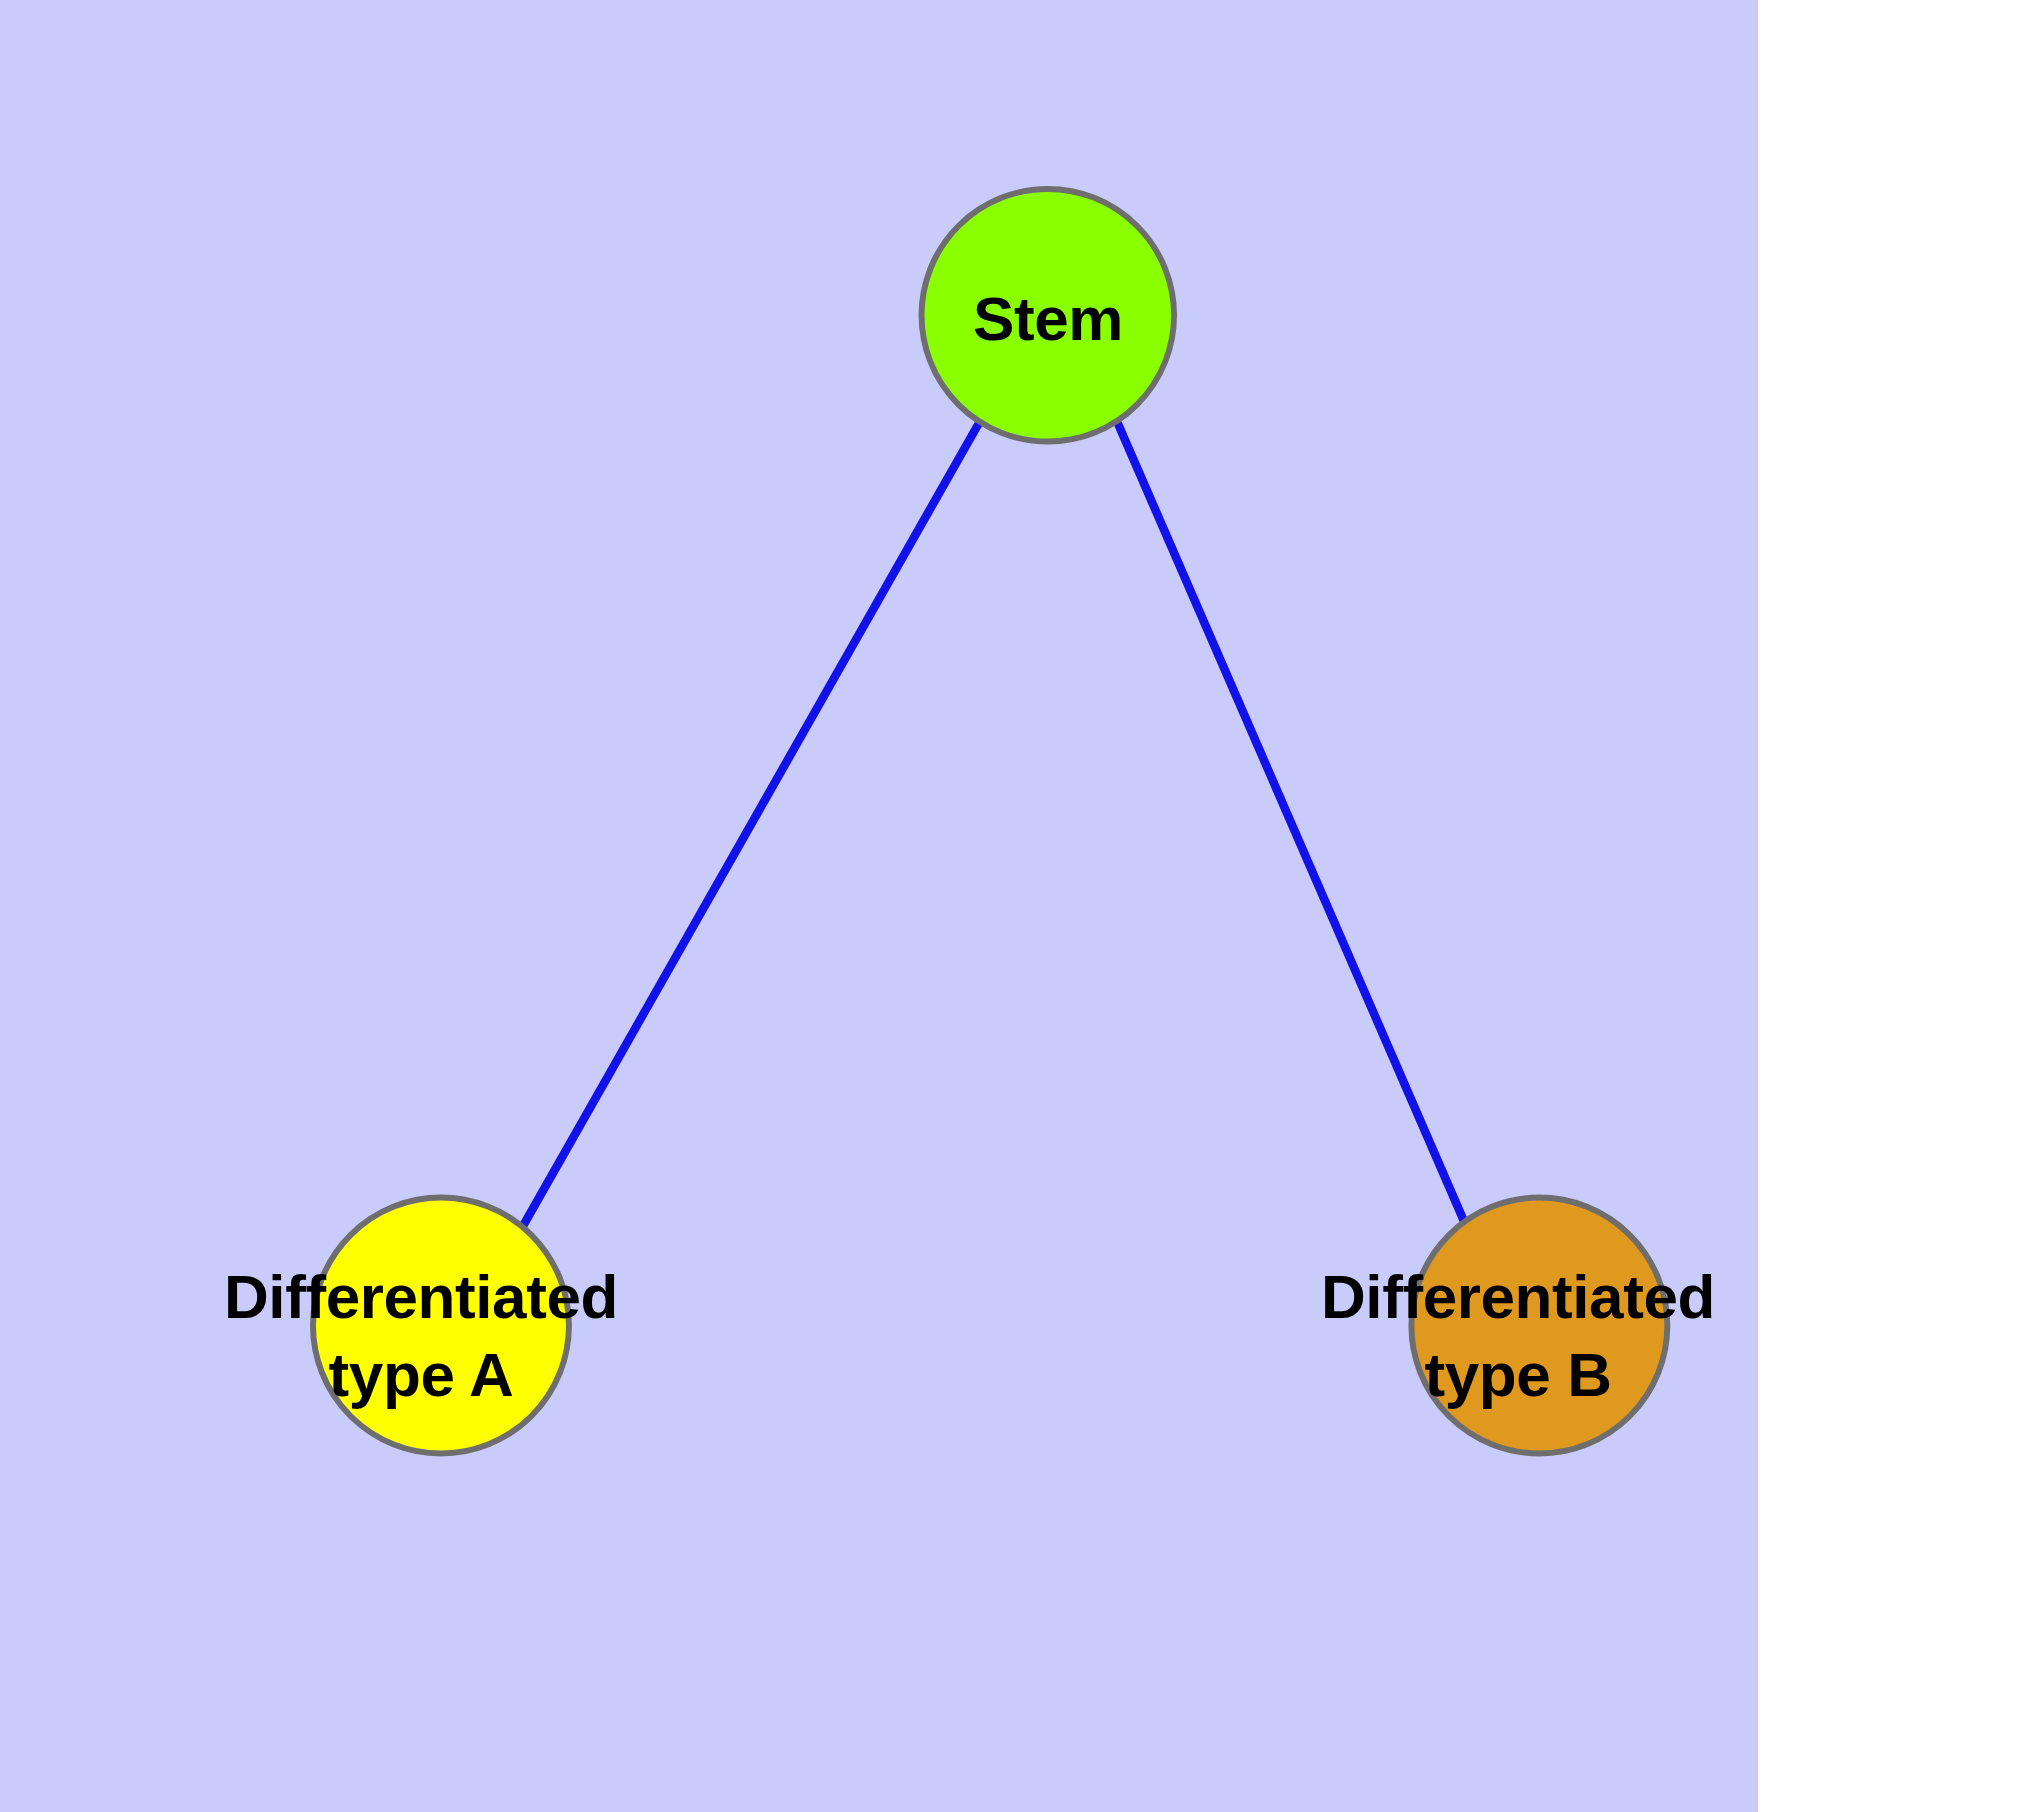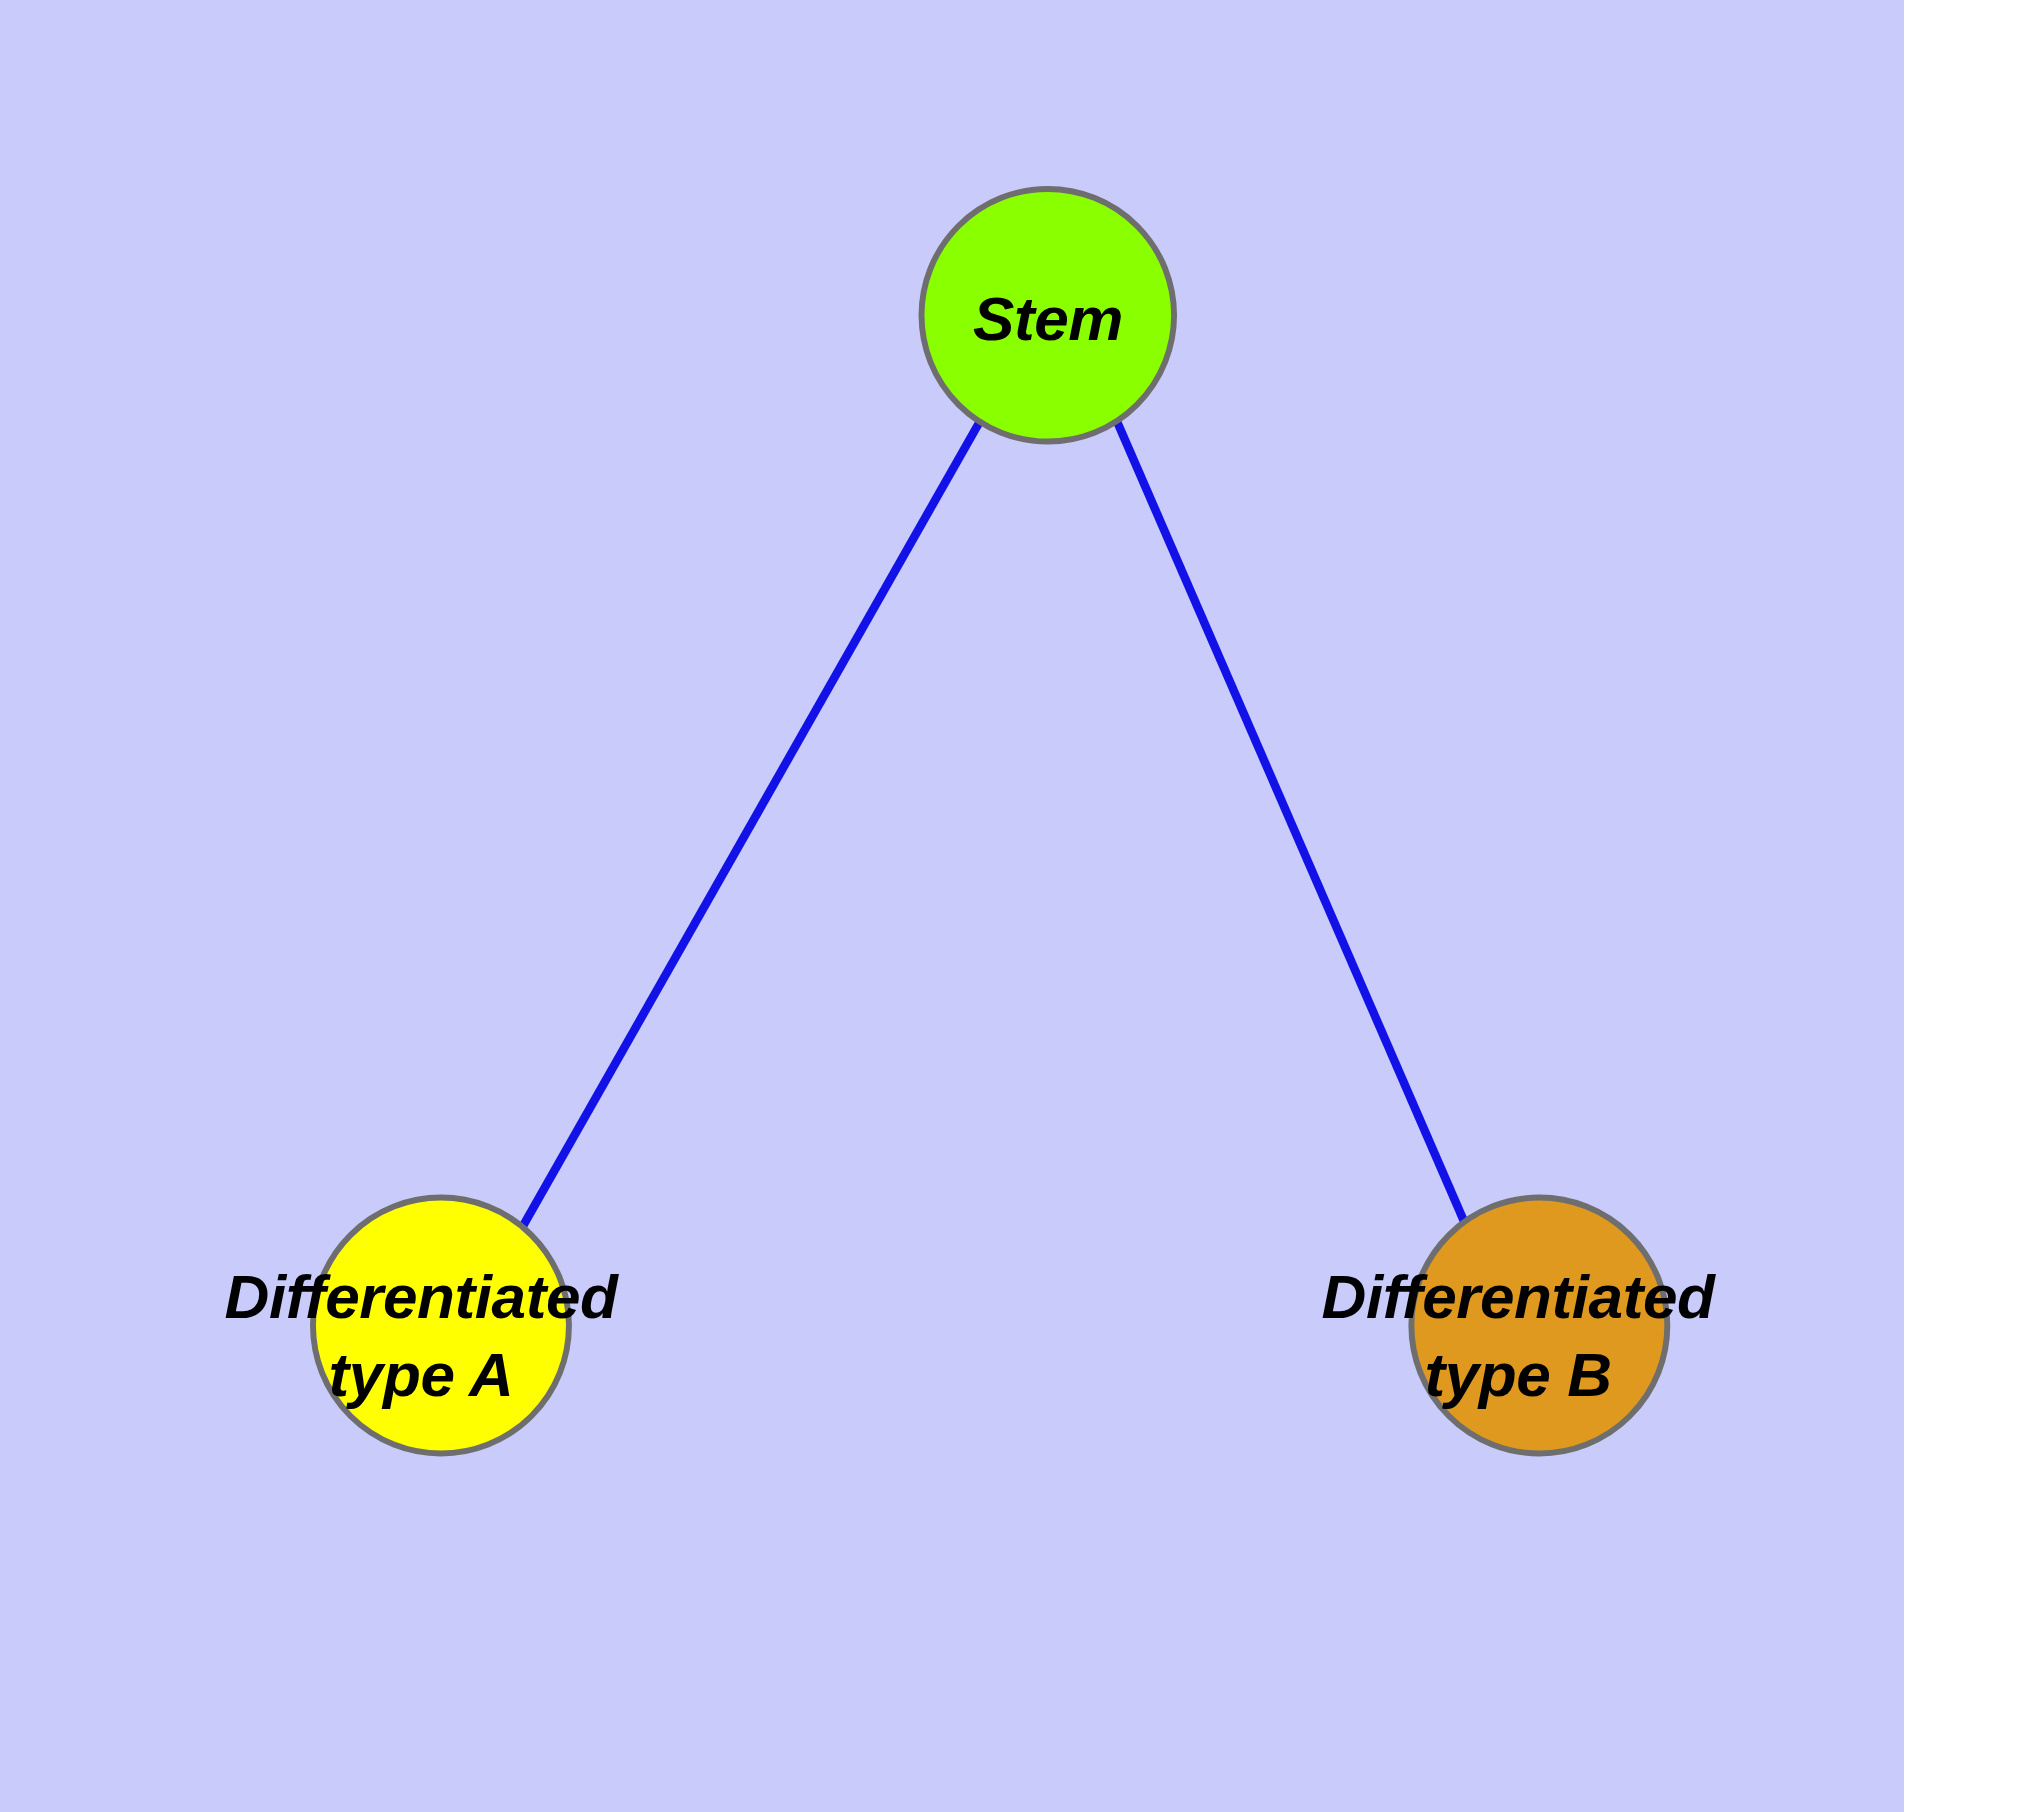--- a/index.html
+++ b/index.html
@@ -40,21 +40,21 @@
     text-align: center;
     white-space: pre;
     transform: translate(-50%, -50%);
     pointer-events: none;
     -webkit-font-smoothing: antialiased;
   }
 </style>
 </head>
 <body>
 
-<div id="stage" style="width: 1904px; height: 1812px; font-style: italic;">
+<div id="stage" style="width: 1758px; height: 1812px;">
 
   <div id="canvas-bg" style="width: 2021px; height: 1812px; background: rgb(201, 203, 250);"></div>
 
   <svg id="graph-svg" viewBox="0 0 2384 2138" xmlns="http://www.w3.org/2000/svg">
     <g id="edge-layer">
       <line x1="1156" y1="497" x2="616" y2="1448" stroke="#1111e8" stroke-width="10" stroke-linecap="butt"></line>
       <line x1="1318" y1="498" x2="1728" y2="1443" stroke="#1111e8" stroke-width="10" stroke-linecap="butt"></line>
     </g>
     <g id="node-layer">
       <circle cx="1236" cy="372" r="149" fill="#8aff00" stroke="#6e6e6e" stroke-width="7"></circle>

